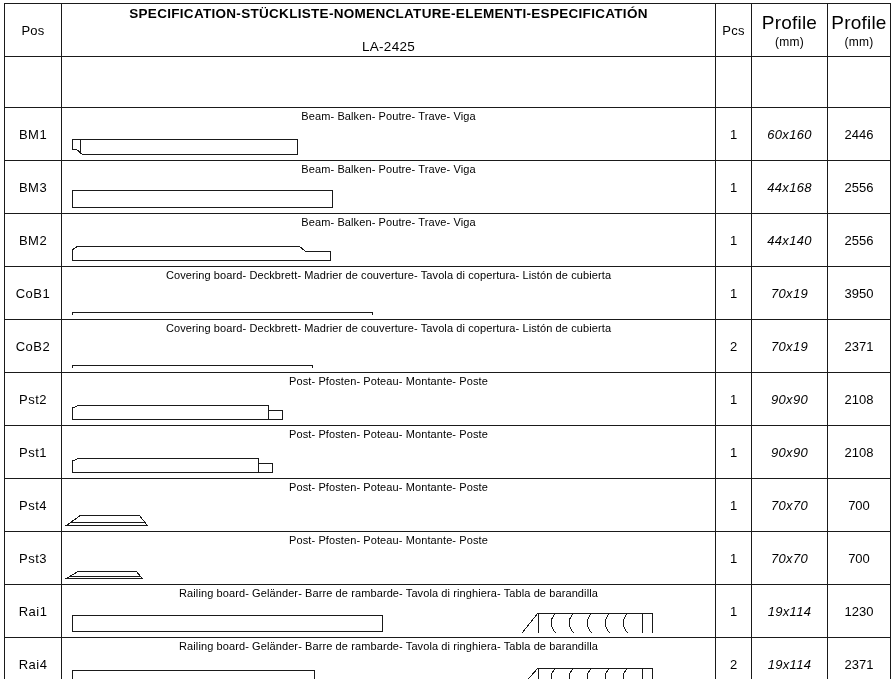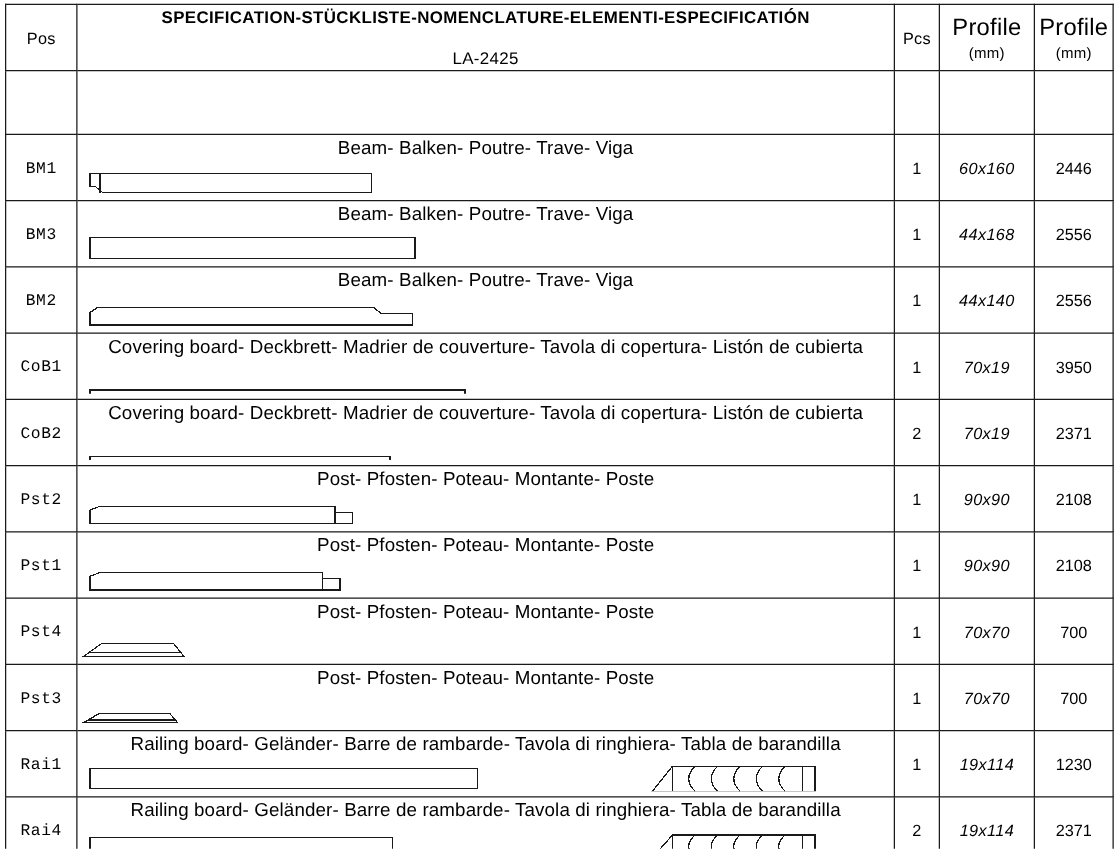--- a/index.html
+++ b/index.html
@@ -67,21 +67,20 @@
   .hdr-main {
     display: block;
     font-size: 19px;
   }
   tr.blank-row td { height: 50px; }
 
   tr.part-row td { height: 52px; }
   td.pos-cell {
     font-size: 15px;
     letter-spacing: 0.5px;
-    font-family: Liberation Mono, monospace;
   }
   td.num-cell {
     font-size: 13.5px;
   }
   td.prof-cell {
     font-size: 13.5px;
     letter-spacing: 0.3px;
     font-style: italic;
   }
 
@@ -93,21 +92,21 @@
     position: relative;
     width: 100%;
     height: 52px;
   }
   .spec-label {
     position: absolute;
     top: 2px;
     left: 0;
     right: 0;
     text-align: center;
-    font-size: 15px;
+    font-size: 11px;
     letter-spacing: 0.1px;
     white-space: nowrap;
   }
   .shape-wrap {
     position: absolute;
     bottom: 4px;
     left: 0;
     right: 0;
     height: 30px;
   }

